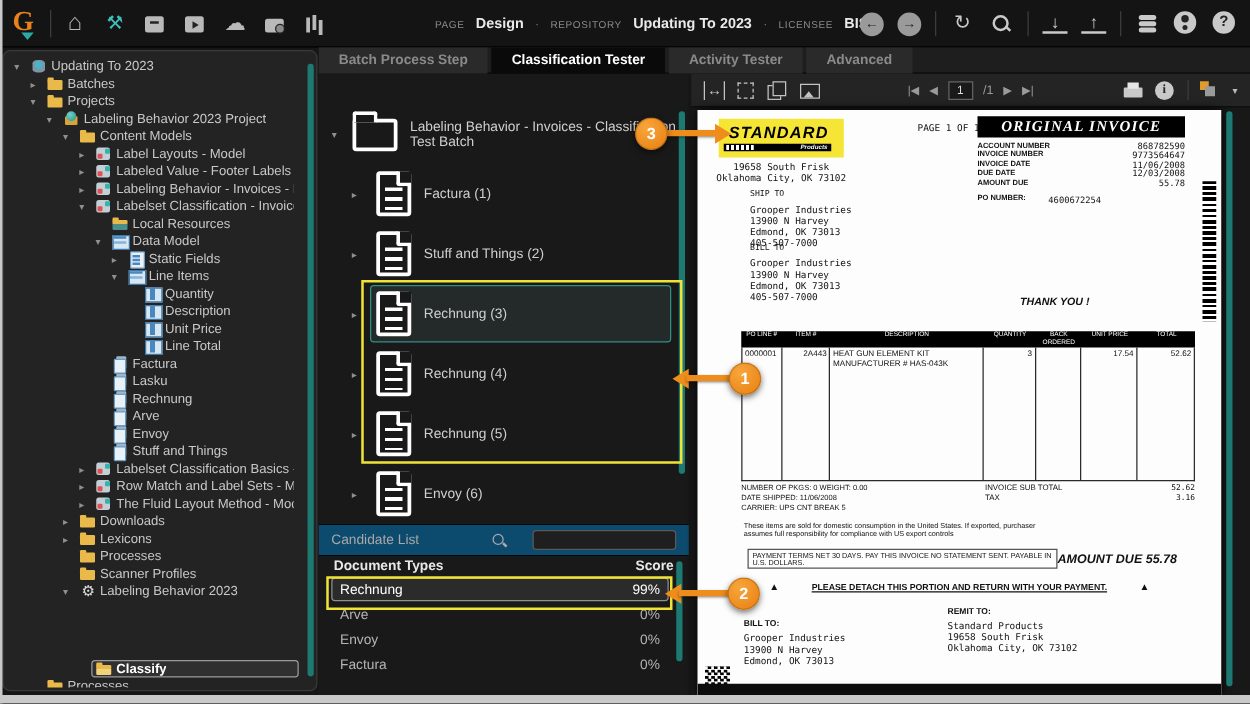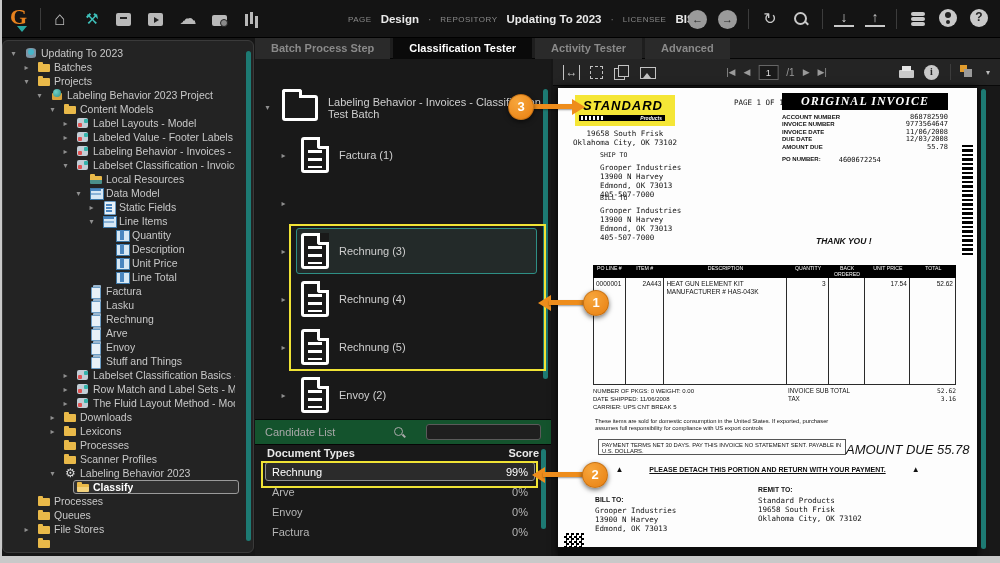--- a/index.html
+++ b/index.html
@@ -89,21 +89,21 @@
   .folder-row { height:47px; display:flex; align-items:center; gap:10px; padding-left:8px; }
   .bigfolder { width:36px; height:26px; border:3px solid #fff; border-radius:3px; position:relative; background:#191919; flex:none; }
   .bigfolder::before { content:''; position:absolute; left:-3px; top:-9px; width:14px; height:6px; border:3px solid #fff; border-bottom:none; border-radius:3px 3px 0 0; background:#191919; }
   .doc-row { height:48px; display:flex; align-items:center; gap:8px; padding-left:24px; }
   .doc-inner { display:flex; align-items:center; gap:10px; flex:1; margin-right:14px; height:46px; border:1px solid transparent; border-radius:3px; padding-left:4px; }
   .doc-row.sel .doc-inner { border-color:#2e8f85; background:#232a29; }
   .docpage { width:28px; height:36px; border:3px solid #fff; border-radius:3px; position:relative; background:#191919; flex:none; }
   .docpage::before { content:''; position:absolute; top:-3px; right:-3px; width:9px; height:9px; background:#191919; border-left:3px solid #fff; border-bottom:3px solid #fff; border-bottom-left-radius:3px; }
   .docpage::after { content:''; position:absolute; left:4px; right:4px; top:10px; height:18px; background:repeating-linear-gradient(180deg,#fff 0 3px,transparent 3px 8px); }
   .doc-label, .folder-label { font-size:11px; color:#cfcfcf; }
-  #candbar { position:absolute; left:0; top:360px; width:100%; height:26px; background:#14532d; border-top:1px solid #060606; border-bottom:1px solid #060606; display:flex; align-items:center; padding:0 10px; gap:20px; }
+  #candbar { position:absolute; left:0; top:360px; width:100%; height:26px; background:#0c4a6e; border-top:1px solid #060606; border-bottom:1px solid #060606; display:flex; align-items:center; padding:0 10px; gap:20px; }
   #candbar .lbl { font-size:11px; color:#a8a8a8; flex:1; }
   .ic-search-sm { width:13px; height:13px; position:relative; flex:none; }
   .ic-search-sm::before { content:''; position:absolute; left:1px; top:1px; width:7px; height:7px; border:1.5px solid #aaa; border-radius:50%; }
   .ic-search-sm::after { content:''; position:absolute; left:9px; top:9px; width:4px; height:1.5px; background:#aaa; transform:rotate(45deg); }
   #cand-input { width:115px; height:16px; background:#1f1f1f; border:1px solid #5a5a5a; border-radius:3px; color:#ddd; font-size:10px; padding:0 4px; }
   #doctypes { position:absolute; left:0; top:382px; width:100%; bottom:0; }
   #dt-head { display:flex; justify-content:space-between; padding:6px 12px 2px 12px; }
   #dt-head span { font-size:11px; font-weight:700; color:#e8e8e8; }
   .dt-row { display:flex; justify-content:space-between; align-items:center; height:19px; margin:1px 16px 1px 10px; padding:0 6px; font-size:11px; color:#b5b5b5; border:1px solid transparent; }
   .dt-row.sel { border-color:#8f8f8f; border-radius:3px; background:#2b2b2b; color:#fff; }
@@ -163,21 +163,21 @@
   #it-head { display:flex; height:13px; background:#000; color:#fff; }
   #it-head .hc { font-size:5.2px; text-align:center; padding-top:1px; line-height:5.5px; text-transform:uppercase; }
   #it-body { display:flex; height:107px; border:1px solid #2a2a2a; border-top:none; }
   .bc { border-right:1px solid #2a2a2a; font-size:6.5px; padding:2px 2px; white-space:pre-line; line-height:8px; }
   .bc:last-child { border-right:none; }
   #inv-footl { position:absolute; left:35px; top:299px; font-size:6px; line-height:8px; }
   #inv-subt { position:absolute; left:230px; top:299px; width:168px; }
   .st-row { display:flex; justify-content:space-between; font-size:6.3px; line-height:8px; }
   #exporttxt { position:absolute; left:37px; top:330px; width:255px; font-size:5.8px; line-height:7px; }
   #termsbox { position:absolute; left:40px; top:351px; width:248px; height:16px; border:1px solid #555; font-size:5.8px; padding:2px 3px; line-height:6px; }
-  #amountdue { position:absolute; left:288px; top:354px; font-weight:400; font-style:italic; font-size:13px;text-align:center; }
+  #amountdue { position:absolute; left:288px; top:354px; font-weight:700; font-style:italic; font-size:10px;text-align:center; }
   #detach { position:absolute; left:0; top:377px; width:100%; text-align:center; font-size:7px; font-weight:700; }
   #detach .txt { text-decoration:underline; }
   #detach .tri { margin:0 26px; font-size:8px; }
   #bot-bill { position:absolute; left:37px; top:408px; }
   #bot-remit { position:absolute; left:200px; top:398px; }
   .bot-block .cap { font-size:6.8px; font-weight:700; margin-bottom:3px; }
   .bot-block div.ln { font-size:7.5px; line-height:9px; }
   #qr { position:absolute; left:6px; top:445px; width:20px; height:20px; background:conic-gradient(#000 25%, #fff 0 50%, #000 0 75%, #fff 0); background-size:5px 5px; }
   #pg-botbar { position:absolute; left:0; top:459px; width:100%; height:9px; background:#0c0c0c; }
 
@@ -462,21 +462,21 @@
         </div>
         <div class="trow" style="padding-left: 43px;">
           <span class="arr">▾</span>
           <span class="selbox">
             <span class="ic ic-gear">
               <span class="glyph">⚙</span>
             </span>
             <span class="tlabel">Labeling Behavior 2023</span>
           </span>
         </div>
-        <div class="trow sel" style="padding-left: 56px;">
+        <div class="trow sel" style="padding-left: 56px; margin-top: 48px;">
           <span class="arr"></span>
           <span class="selbox">
             <span class="ic ic-folder-open"></span>
             <span class="tlabel">Classify</span>
           </span>
         </div>
         <div class="trow" style="padding-left: 17px;">
           <span class="arr"></span>
           <span class="selbox">
             <span class="ic ic-folder"></span>
@@ -524,20 +524,24 @@
       </div>
     <div class="doc-row">
           <span class="arr">▸</span>
           <div class="doc-inner">
             <span class="docpage"></span>
             <span class="doc-label">Factura (1)</span>
           </div>
         </div>
         <div class="doc-row">
           <span class="arr">▸</span>
+          <div class="doc-inner">
+            <span class="docpage"></span>
+            <span class="doc-label">Stuff and Things (2)</span>
+          </div>
         </div>
         <div class="doc-row sel">
           <span class="arr">▸</span>
           <div class="doc-inner">
             <span class="docpage"></span>
             <span class="doc-label">Rechnung (3)</span>
           </div>
         </div>
         <div class="doc-row">
           <span class="arr">▸</span>
@@ -550,21 +554,21 @@
           <span class="arr">▸</span>
           <div class="doc-inner">
             <span class="docpage"></span>
             <span class="doc-label">Rechnung (5)</span>
           </div>
         </div>
         <div class="doc-row">
           <span class="arr">▸</span>
           <div class="doc-inner">
             <span class="docpage"></span>
-            <span class="doc-label">Envoy (2)</span>
+            <span class="doc-label">Envoy (6)</span>
           </div>
         </div>
       </div>
     <div id="candbar">
       <span class="lbl">Candidate List</span>
       <span class="ic-search-sm"></span>
       <input id="cand-input" value="" style="">
     </div>
     <div id="doctypes">
       <div id="dt-head">

